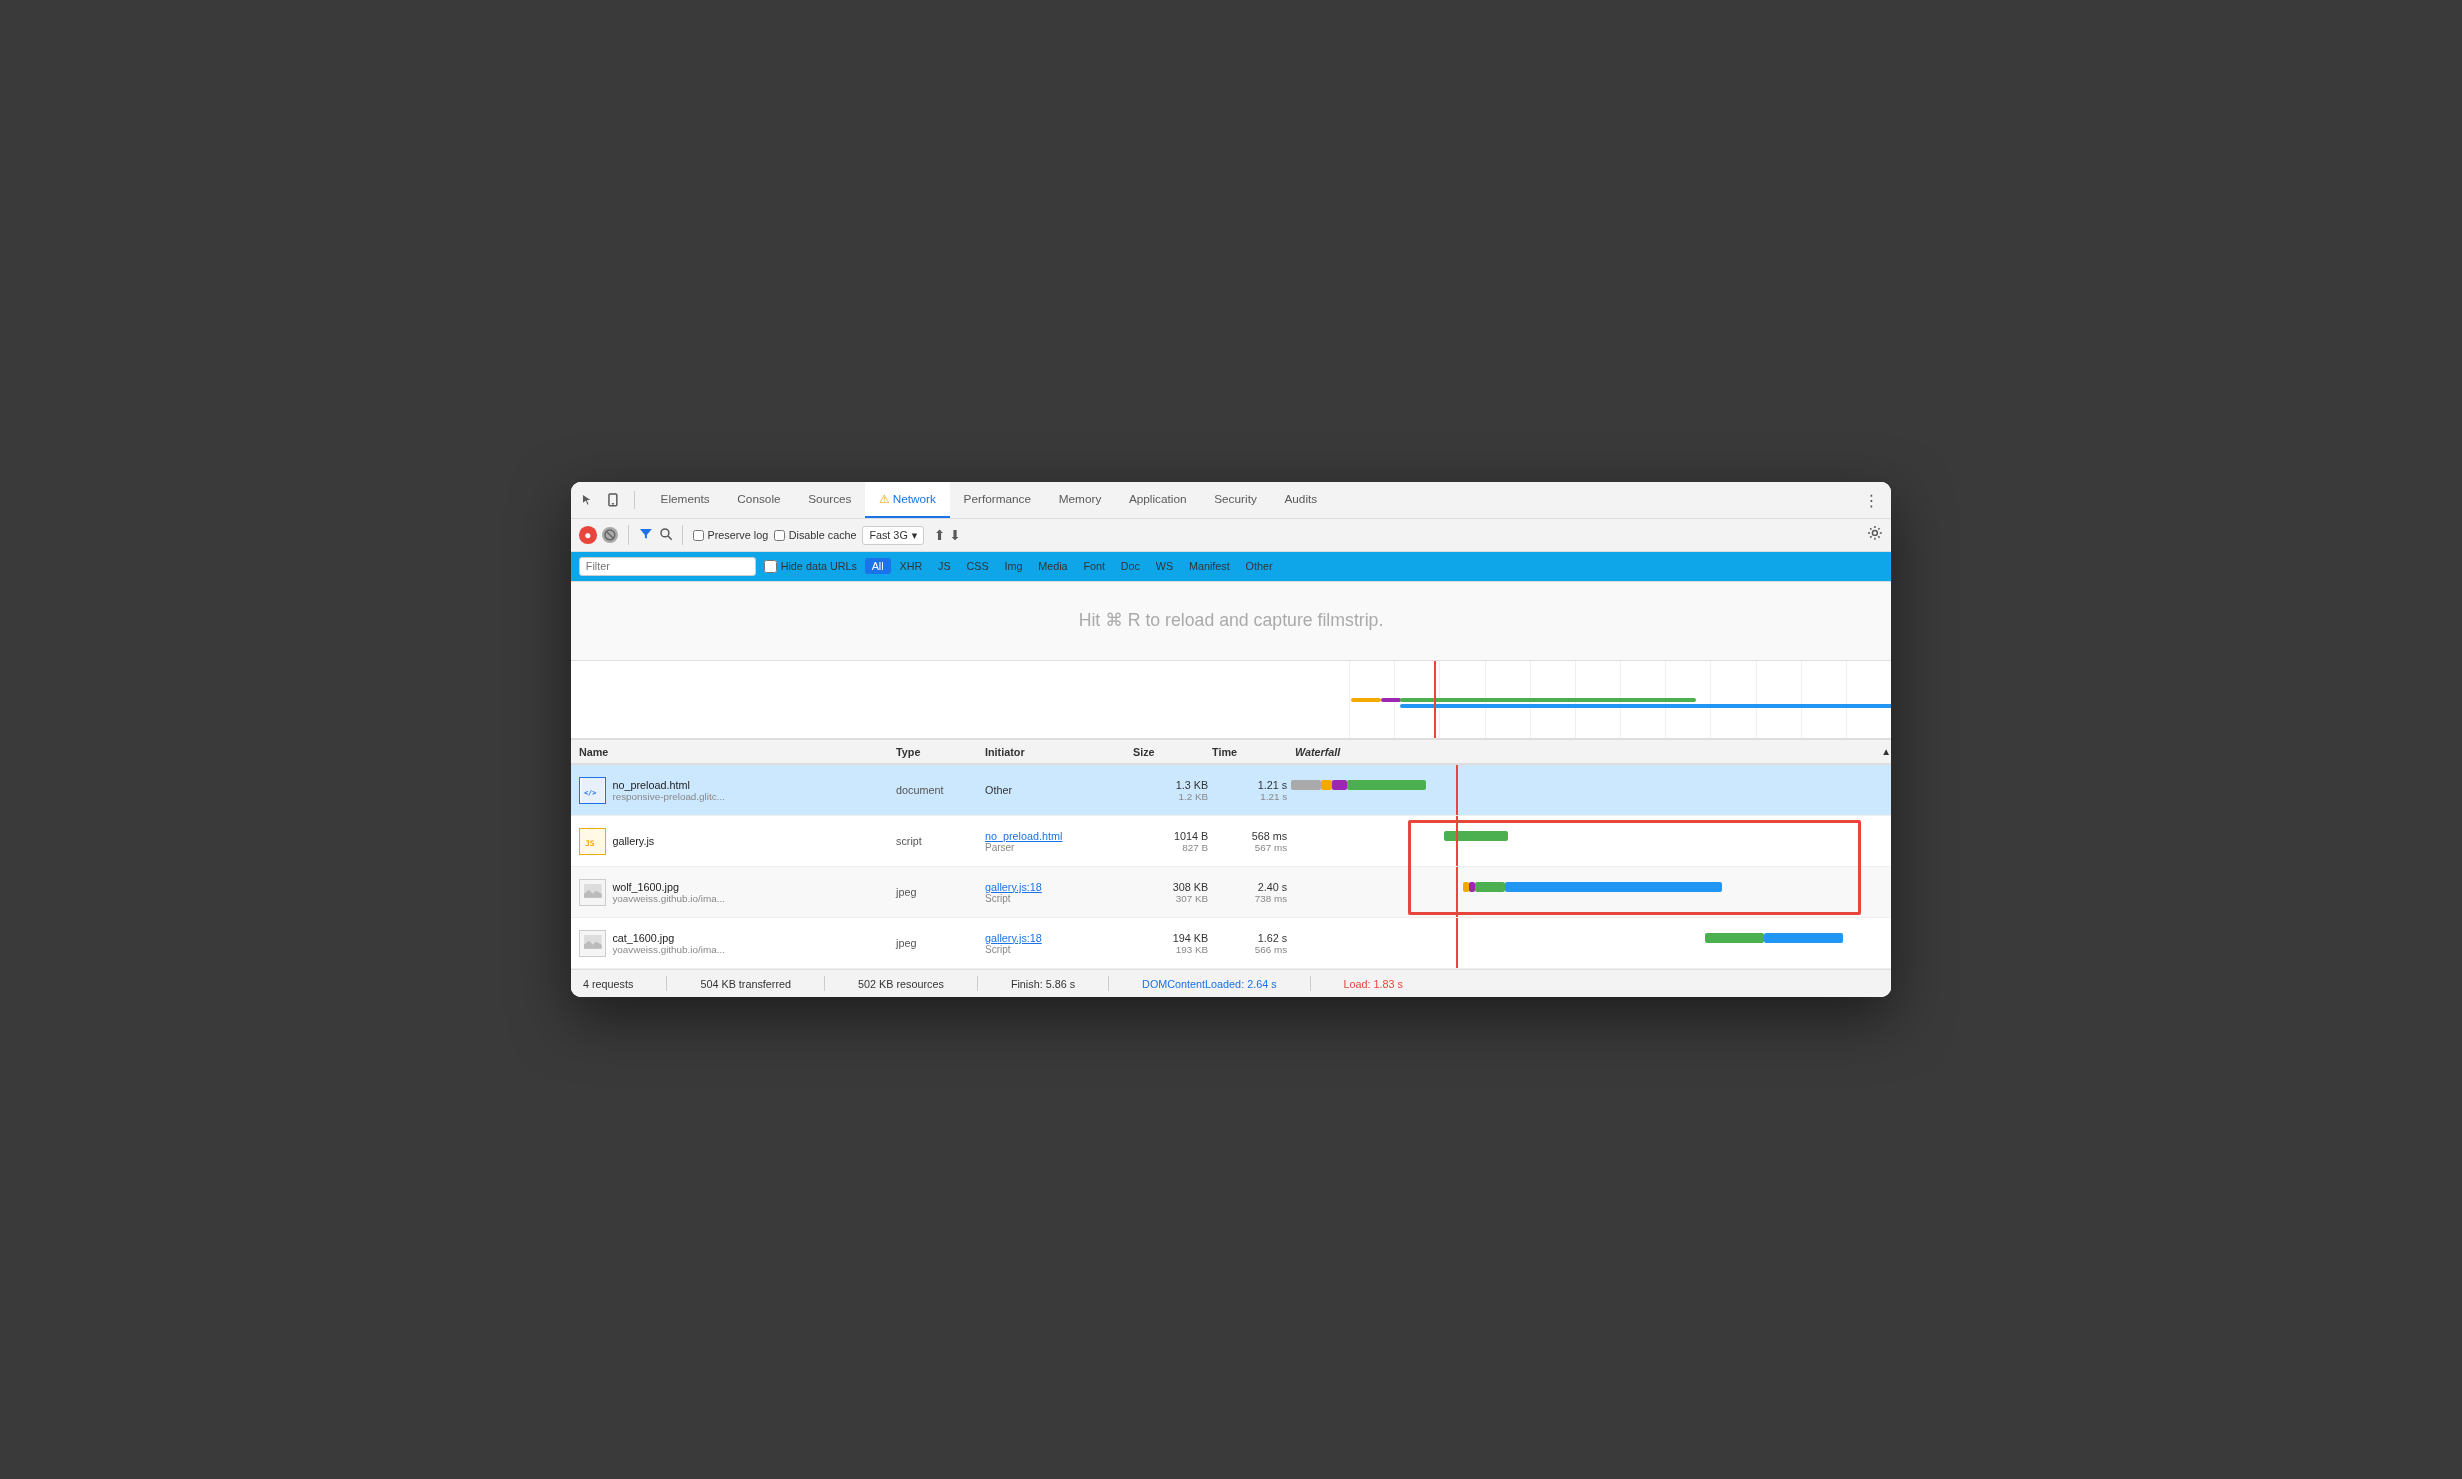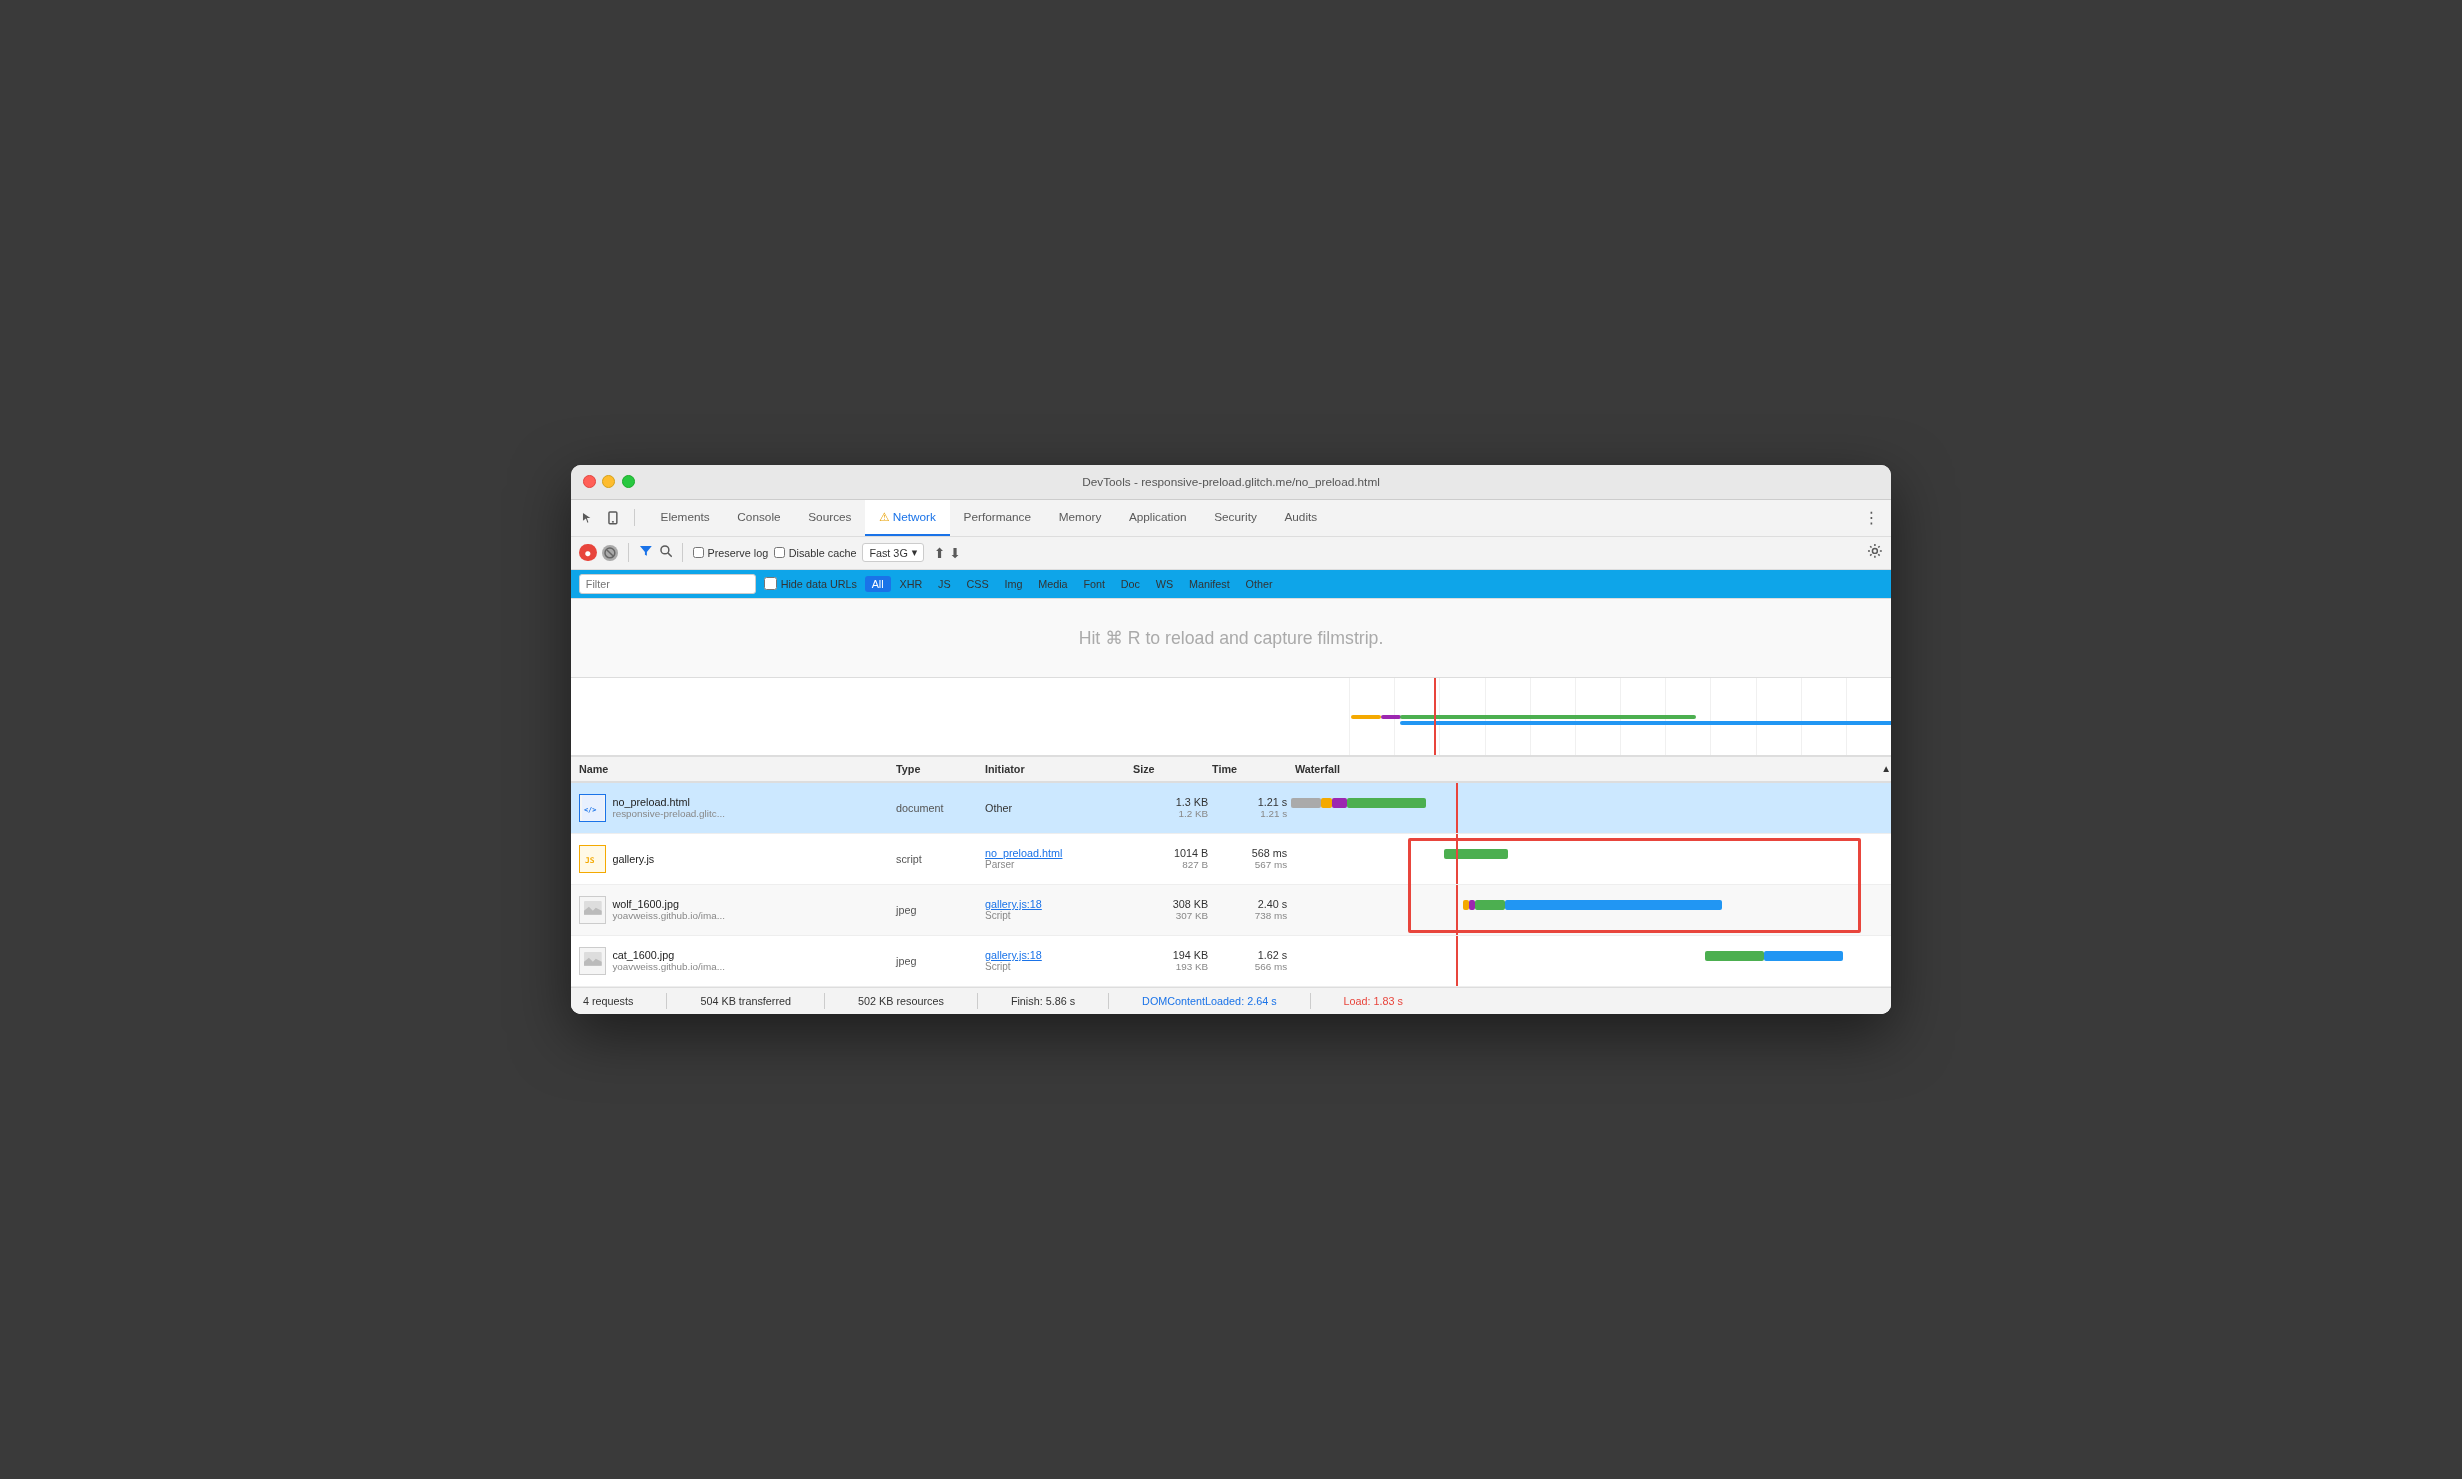--- a/index.html
+++ b/index.html
@@ -267,21 +267,21 @@
       align-items: center;
       font-size: 10.8px;
       font-weight: 600;
       color: #333;
     }
     .col-name { width: 325px; padding-left: 7.9px; flex-shrink: 0; }
     .col-type { width: 89px; flex-shrink: 0; }
     .col-initiator { width: 148px; flex-shrink: 0; }
     .col-size { width: 79px; flex-shrink: 0; }
     .col-time { width: 79px; flex-shrink: 0; }
-    .col-waterfall { flex: 1; padding-left: 3.9px; display: flex; align-items: flex-start; justify-content: space-between; }
+    .col-waterfall { flex: 1; padding-left: 3.9px; display: flex; align-items: flex-start; justify-content: space-between; font-style: italic; }
     .sort-asc { font-size: 9.9px; color: #333; }
     .table-body { background: #fff; }
     .table-row {
       display: flex;
       align-items: center;
       height: 51px;
       border-bottom: 1px solid #eee;
       font-size: 10.8px;
       color: #333;
     }
@@ -350,28 +350,20 @@
       top: 0;
       bottom: 0;
       background: #e8453c;
     }
   </style>
 </head>
 <body>
 
 <div class="window">
 
-  <div class="titlebar">
-    <div class="window-controls">
-      <div class="wc wc-close"></div>
-      <div class="wc wc-min"></div>
-      <div class="wc wc-max"></div>
-    </div>
-    <span class="titlebar-title">DevTools - responsive-preload.glitch.me/no_preload.html</span>
-  </div>
 
   <div class="devtools">
 
     <div class="tab-bar">
       <div class="tab-icon-group">
         <div class="tab-icon">
           <svg width="13.8" height="13.8" viewBox="0 0 14 14" fill="none">
             <path d="M2 2L2 10L5 7.5L6.5 12L7.5 11.5L6 7L9.5 7Z" fill="#5a5a5a"></path>
           </svg>
         </div>

